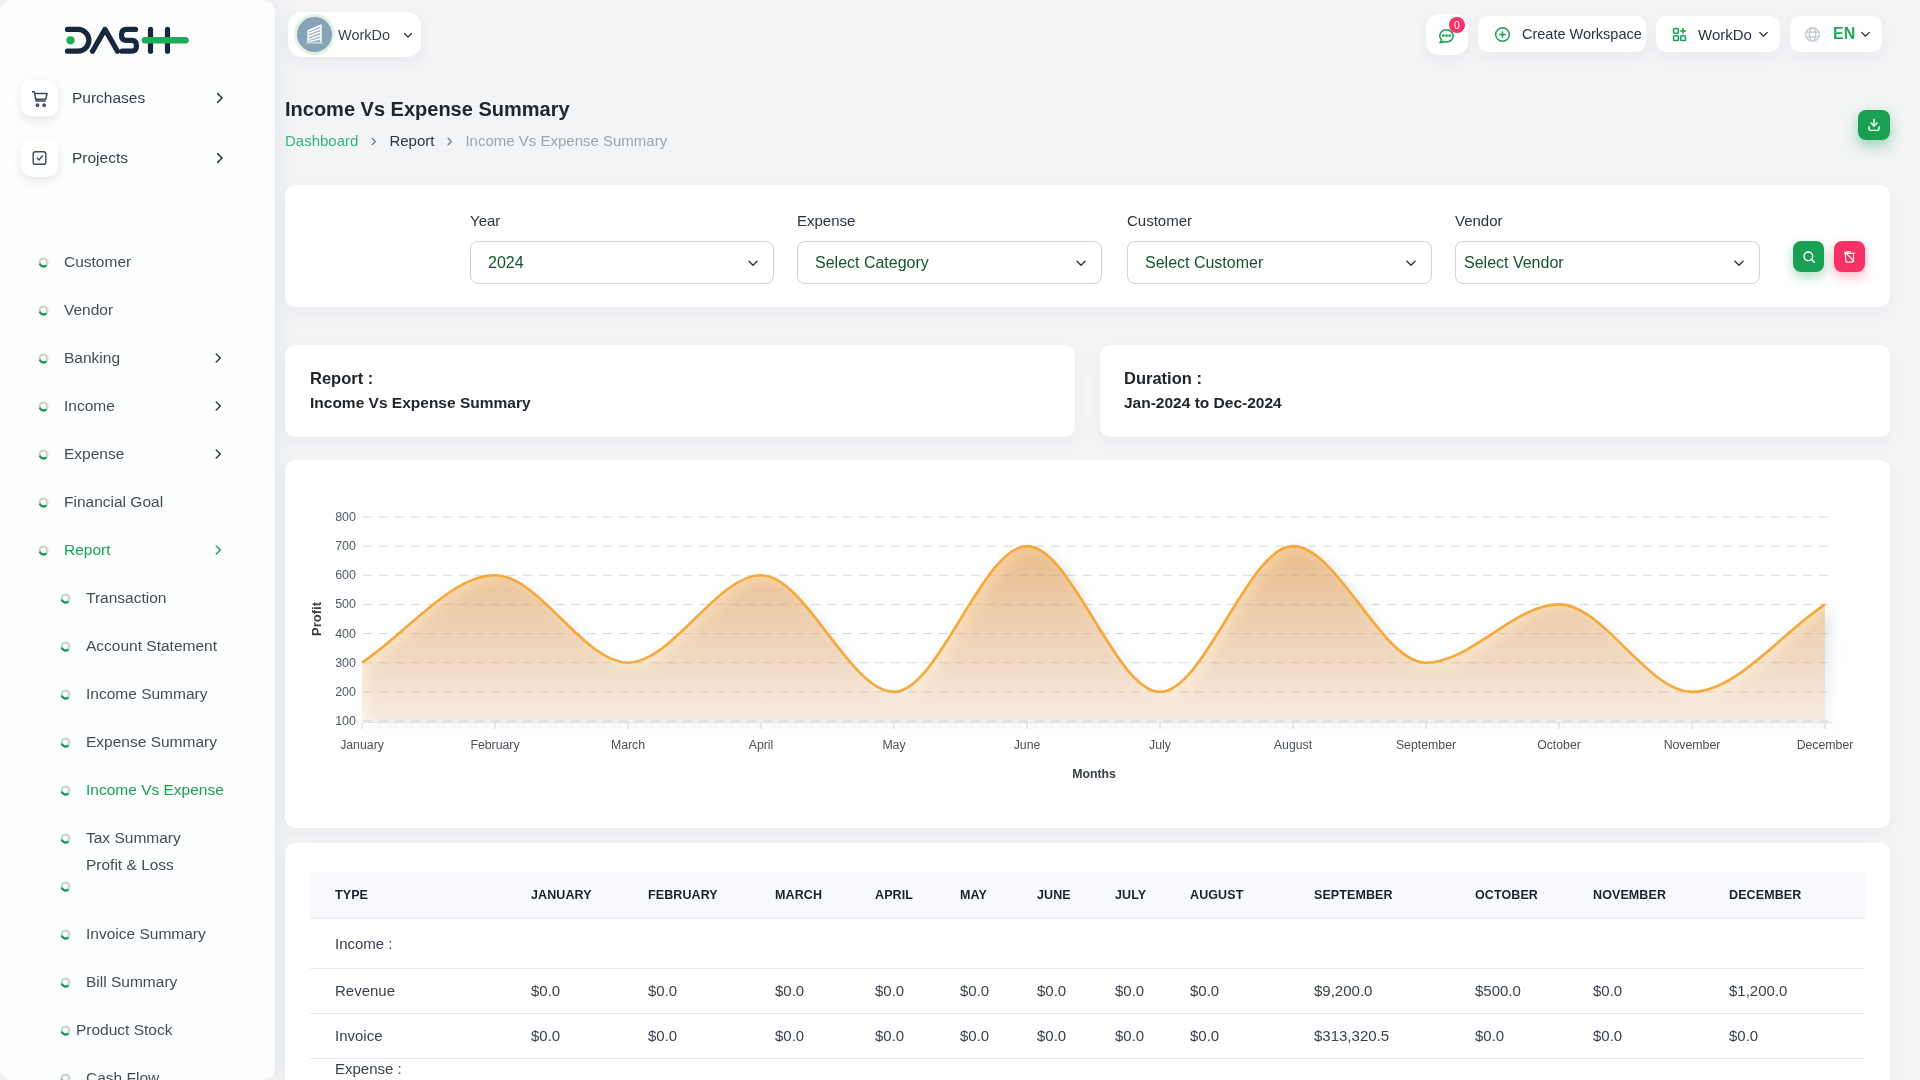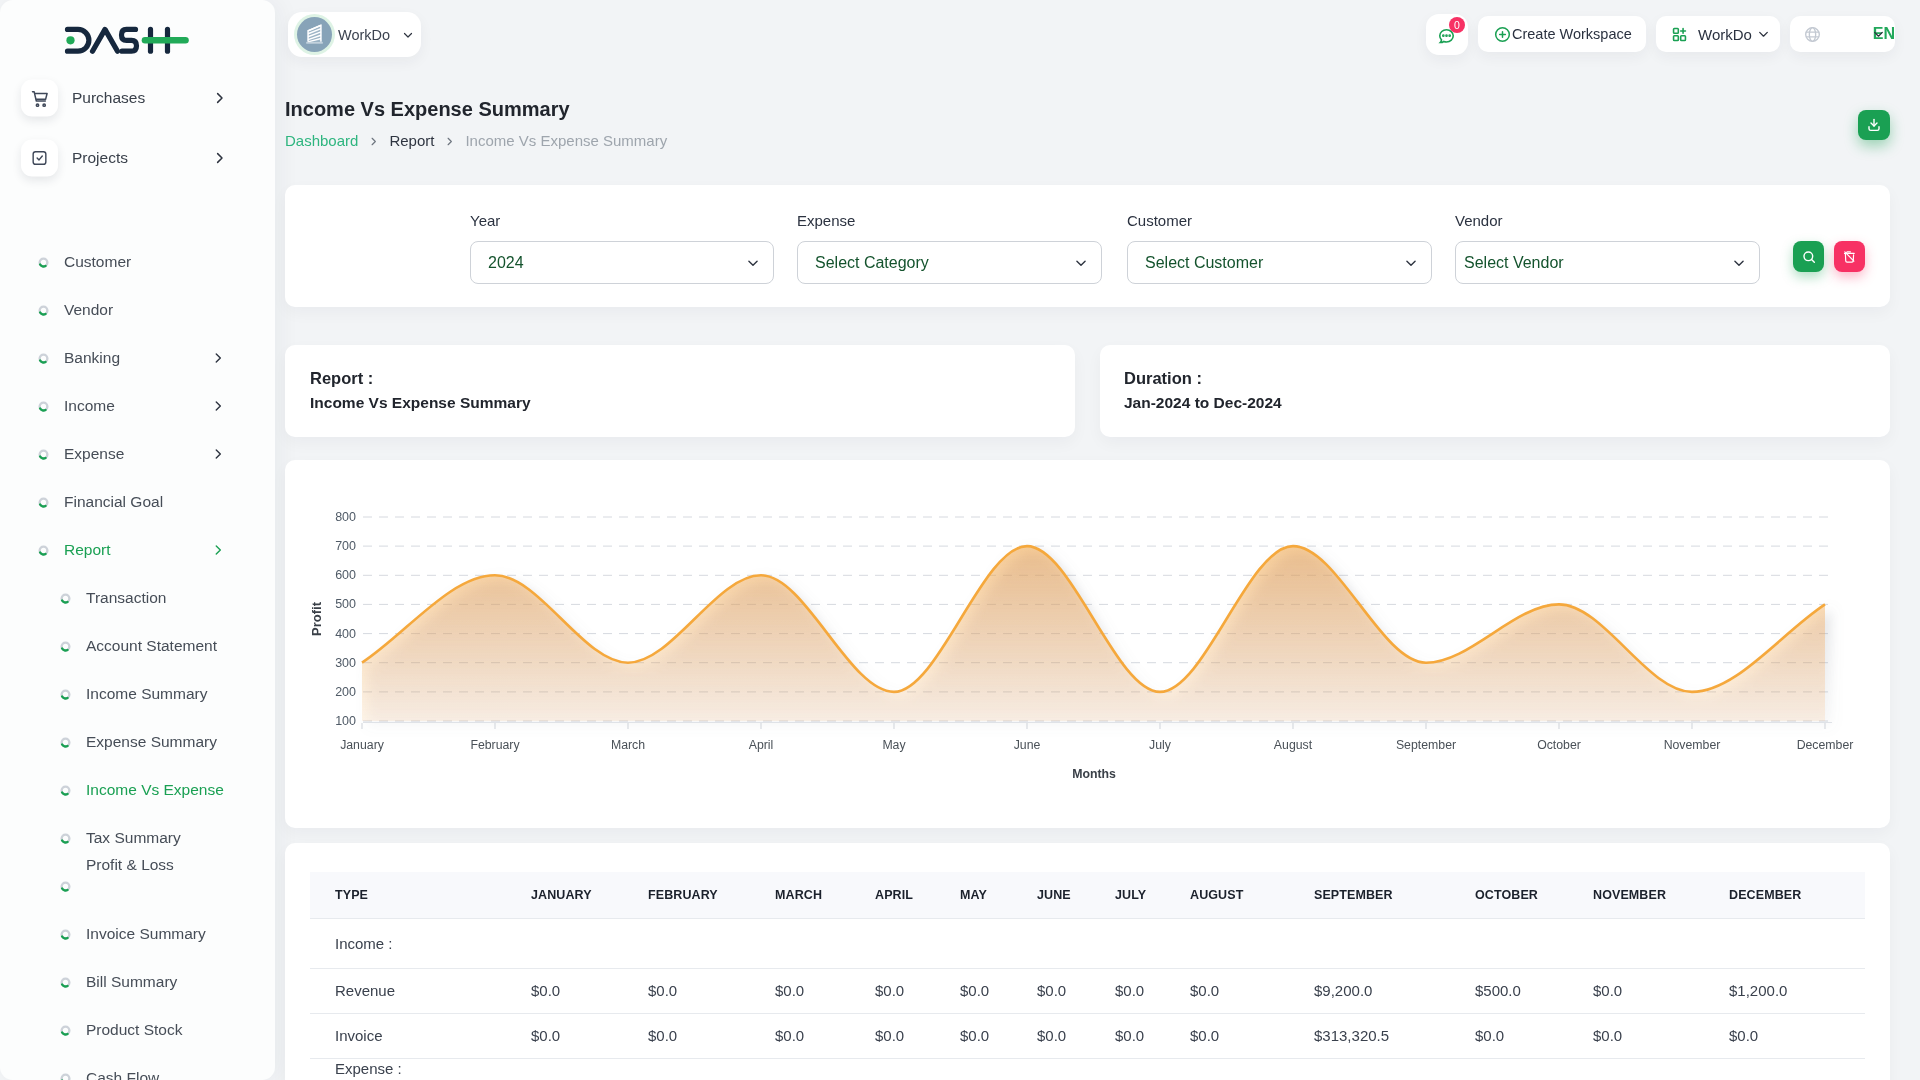--- a/index.html
+++ b/index.html
@@ -164,21 +164,21 @@
 <span class="sub" style="left:86px;top:925px;">Invoice Summary</span>
 <svg class="bullet" style="left:60px;top:977px;" width="11" height="11" viewBox="0 0 12 12">
         <circle cx="6" cy="6" r="4.2" fill="none" stroke="#cdd2d9" stroke-width="2.6"></circle>
         <path d="M 2.3,8.2 A 4.2 4.2 0 0 0 8.2,9.7" fill="none" stroke="#1aa053" stroke-width="2.6" stroke-linecap="round"></path>
       </svg>
 <span class="sub" style="left:86px;top:973px;">Bill Summary</span>
 <svg class="bullet" style="left:60px;top:1025px;" width="11" height="11" viewBox="0 0 12 12">
         <circle cx="6" cy="6" r="4.2" fill="none" stroke="#cdd2d9" stroke-width="2.6"></circle>
         <path d="M 2.3,8.2 A 4.2 4.2 0 0 0 8.2,9.7" fill="none" stroke="#1aa053" stroke-width="2.6" stroke-linecap="round"></path>
       </svg>
-<span class="sub" style="left:86px;top:1021px;text-align:center;">Product Stock</span>
+<span class="sub" style="left:76px;top:1021px;text-align:center;">Product Stock</span>
 <svg class="bullet" style="left:60px;top:1073px;" width="11" height="11" viewBox="0 0 12 12">
         <circle cx="6" cy="6" r="4.2" fill="none" stroke="#cdd2d9" stroke-width="2.6"></circle>
         <path d="M 2.3,8.2 A 4.2 4.2 0 0 0 8.2,9.7" fill="none" stroke="#1aa053" stroke-width="2.6" stroke-linecap="round"></path>
       </svg>
 <span class="sub" style="left:86px;top:1069px;">Cash Flow</span>
 </div>
 </div>
 
 <div class="pill" style="left:288px;top:12px;width:133px;height:45px;border-radius:14px;">
   <span style="position:absolute;left:9px;top:5px;width:35px;height:35px;border-radius:50%;background:#87a3b8;box-shadow:0 0 0 3px rgba(160,220,180,0.35);">
@@ -208,37 +208,37 @@
       <circle cx="16" cy="11" r="0.7" fill="#1aa053"></circle>
     </svg>
   <span style="position:absolute;right:3px;top:3px;width:16px;height:16px;border-radius:50%;background:#f73164;color:#fff;font-size:10.5px;display:flex;align-items:center;justify-content:center;">0</span>
 </div>
 
 <div class="pill" style="left:1478px;top:16px;width:168px;height:36px;border-radius:10px;">
   <svg style="margin-left:15px;" width="19" height="19" viewBox="0 0 24 24" fill="none" stroke="#1aa053" stroke-width="1.9" stroke-linecap="round">
       <circle cx="12" cy="12" r="8.6"></circle>
       <path d="M12 8.4v7.2M8.4 12h7.2"></path>
     </svg>
-  <span style="font-size:14.5px;font-weight:400;color:#2b3240;white-space:nowrap;">Create Workspace</span>
+  <span style="margin-left:10px;font-size:14.5px;font-weight:400;color:#2b3240;white-space:nowrap;">Create Workspace</span>
 </div>
 
 <div class="pill" style="left:1656px;top:16px;width:124px;height:36px;border-radius:10px;">
   <svg style="margin-left:14px;" width="19" height="19" viewBox="0 0 24 24" fill="none" stroke="#1aa053" stroke-width="2" stroke-linecap="round" stroke-linejoin="round">
       <rect x="4.5" y="4.5" width="6" height="6" rx="1"></rect>
       <rect x="4.5" y="13.5" width="6" height="6" rx="1"></rect>
       <rect x="13.5" y="13.5" width="6" height="6" rx="1"></rect>
       <path d="M16.5 4.5v6M13.5 7.5h6"></path>
     </svg>
   <span style="margin-left:9px;font-size:15px;font-weight:400;color:#2b3240;">WorkDo</span>
   <svg style="position:absolute;right:10px;top:50%;transform:translateY(-50%);" width="13" height="13" viewBox="0 0 24 24" fill="none" stroke="#2e3440" stroke-width="2.4" stroke-linecap="round" stroke-linejoin="round">
       <polyline points="5 9 12 16 19 9"></polyline>
     </svg>
 </div>
 
-<div class="pill" style="left:1790px;top:16px;width:105px;height:36px;border-radius:10px;justify-content:space-between;">
+<div class="pill" style="left:1790px;top:16px;width:92px;height:36px;border-radius:10px;">
   <svg style="margin-left:13px;" width="19" height="19" viewBox="0 0 24 24" fill="none" stroke="#c3c9d2" stroke-width="1.7">
       <circle cx="12" cy="12" r="8.6"></circle>
       <ellipse cx="12" cy="12" rx="4" ry="8.6"></ellipse>
       <path d="M3.7 9h16.6M3.7 15h16.6"></path>
     </svg>
   <span style="margin-left:11px;font-size:16px;font-weight:700;color:#22a85b;">EN</span>
   <svg style="position:absolute;right:10px;top:50%;transform:translateY(-50%);" width="13" height="13" viewBox="0 0 24 24" fill="none" stroke="#2e3440" stroke-width="2.4" stroke-linecap="round" stroke-linejoin="round">
       <polyline points="5 9 12 16 19 9"></polyline>
     </svg>
 </div>

